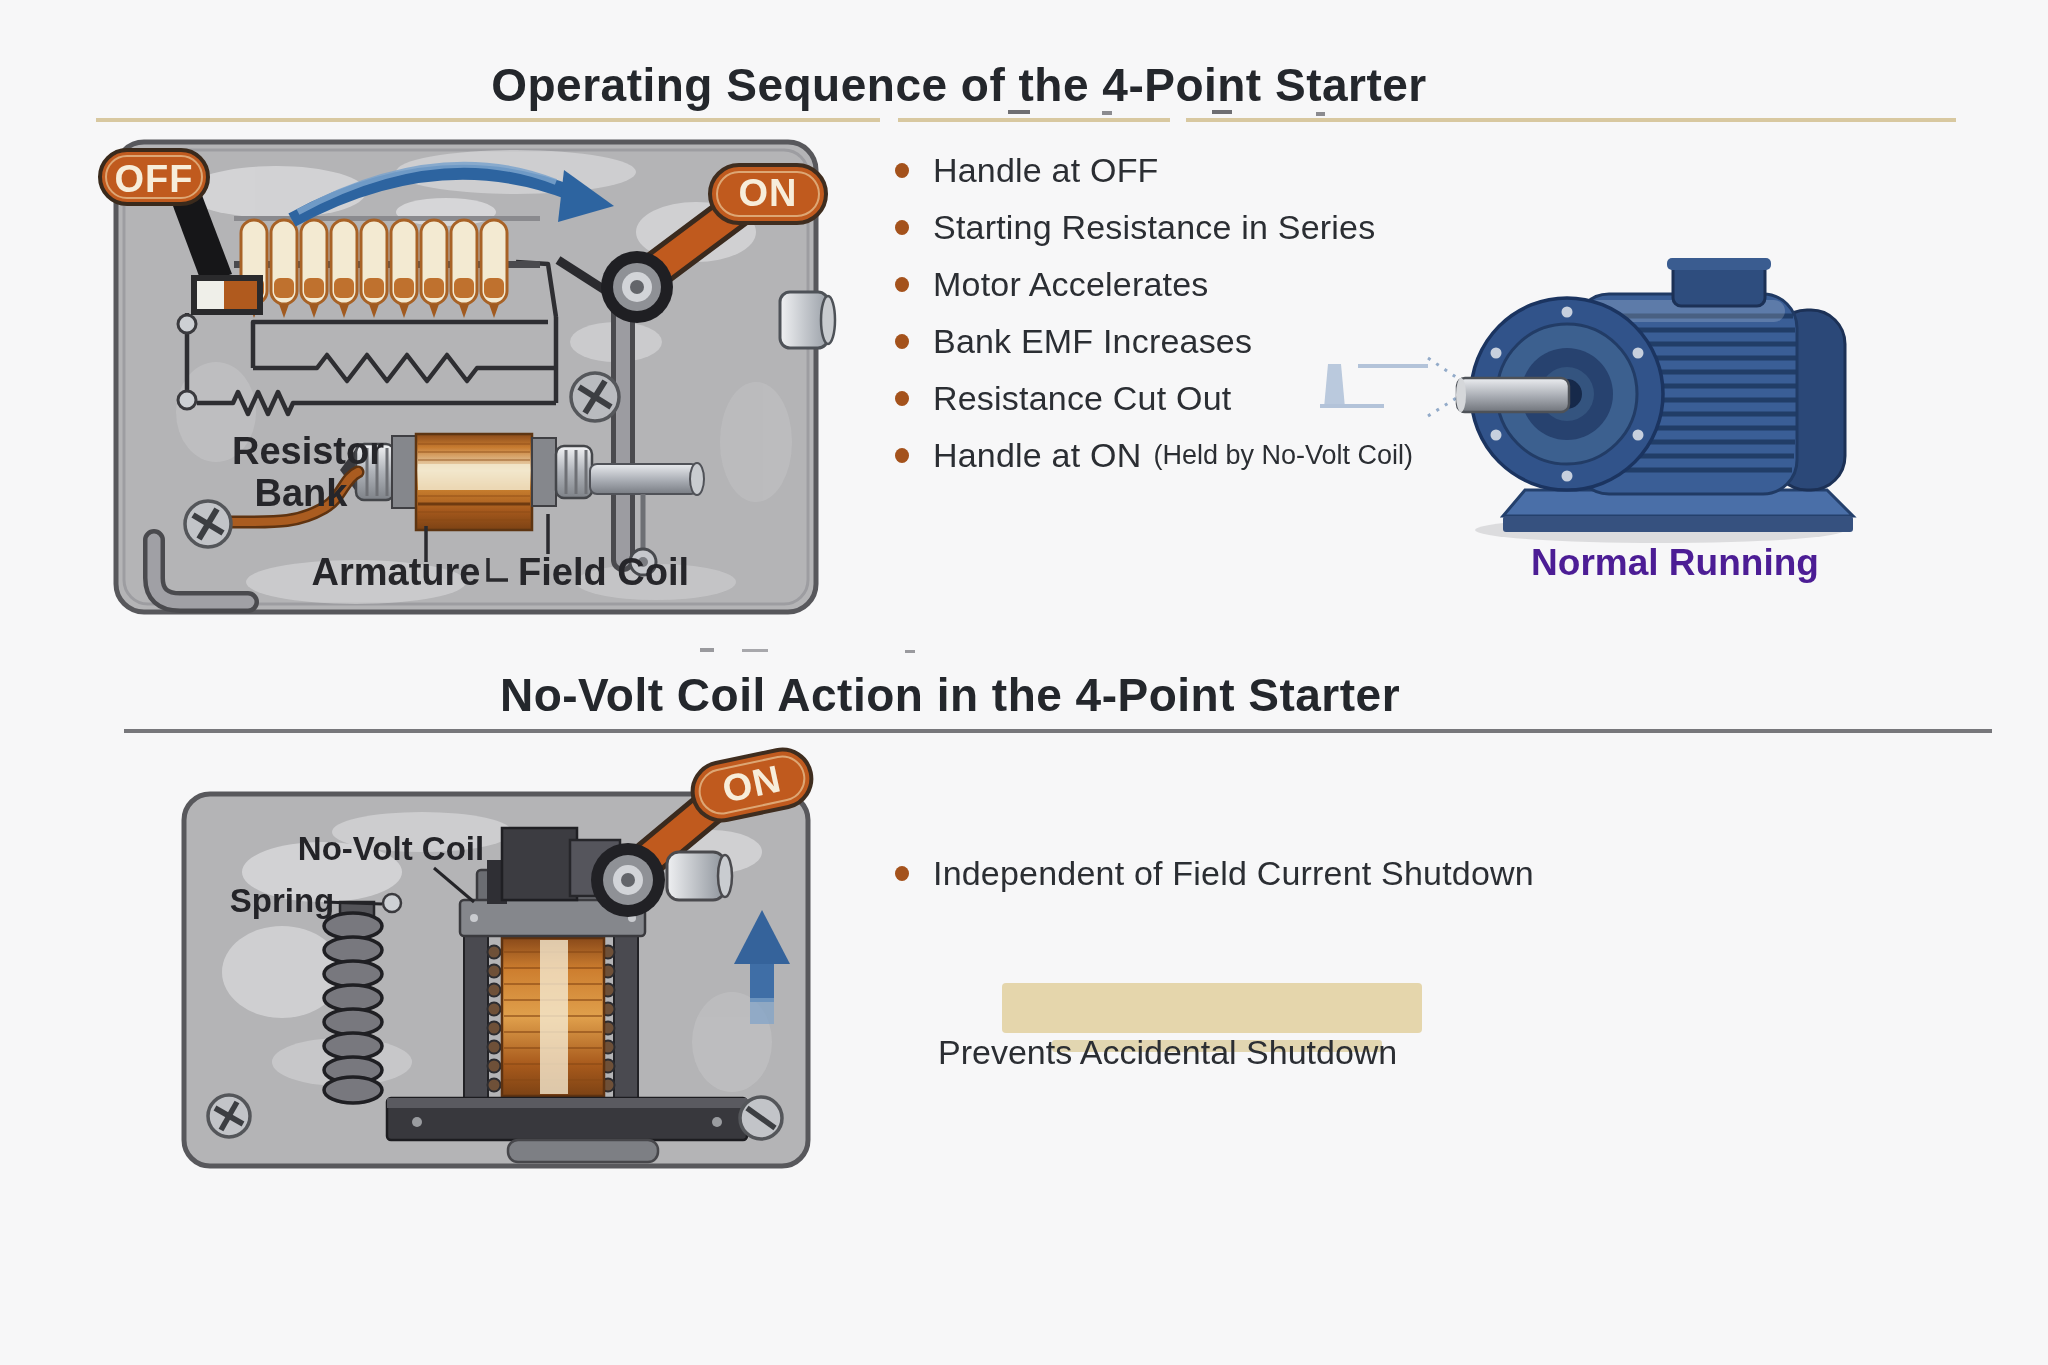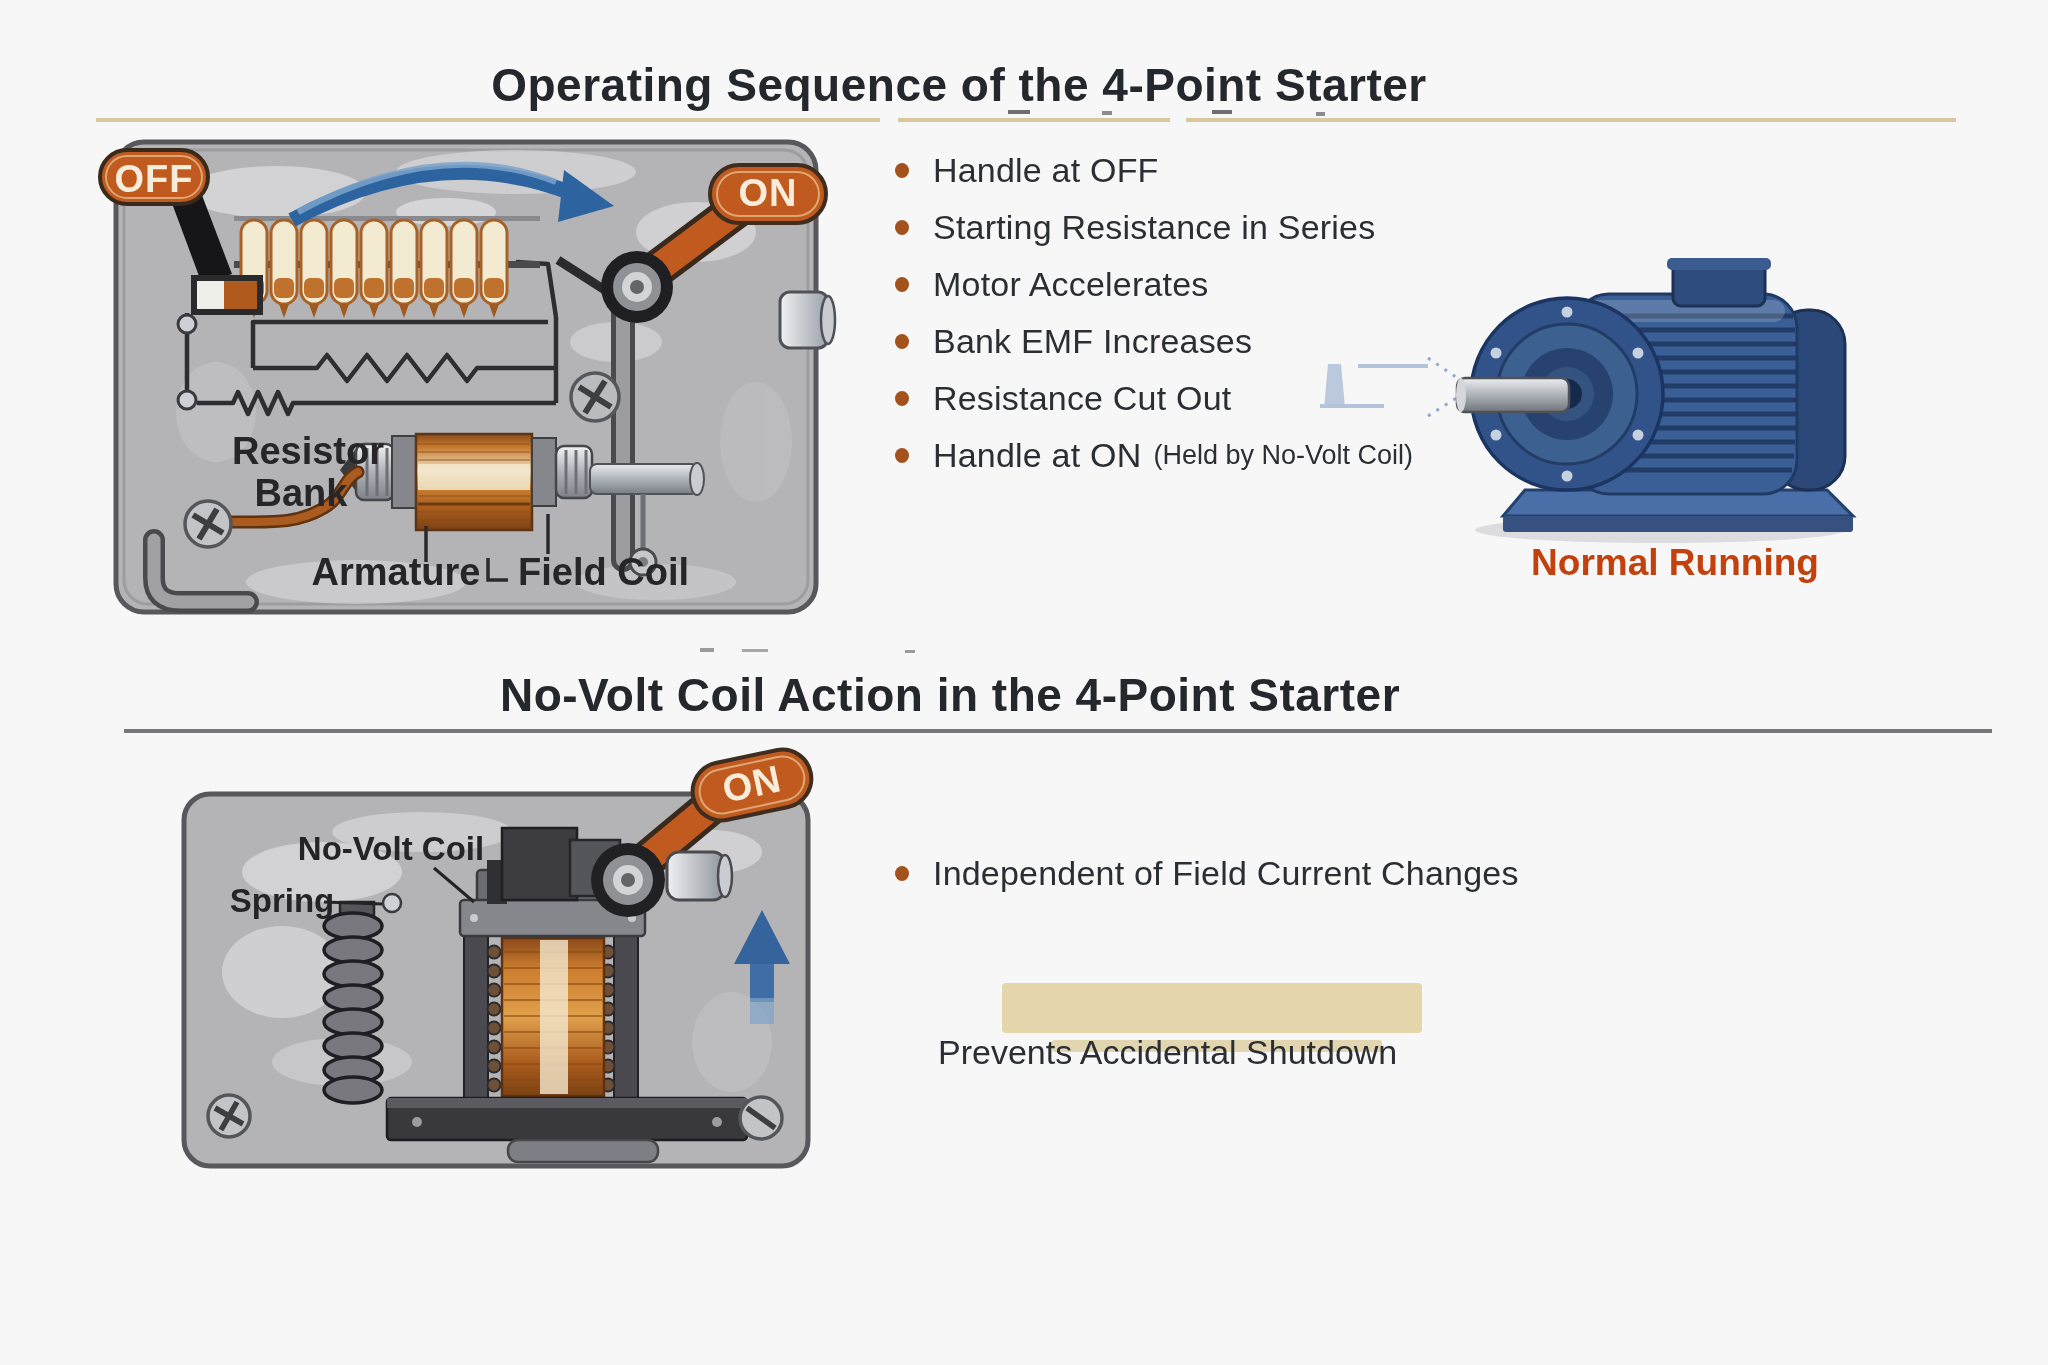--- a/index.html
+++ b/index.html
@@ -9,21 +9,21 @@
   .title{width:1900px;left:0;text-align:center;font-size:46px;font-weight:bold;
          letter-spacing:.5px;color:#24272c;}
   .divider{height:4px;}
   .dash{position:absolute;height:4px;}
   .bullets{display:flex;flex-direction:column;}
   .brow{display:flex;align-items:center;height:57px;}
   .brow2{display:flex;align-items:center;height:67px;}
   .bdot{width:14px;height:15px;border-radius:50%;background:#a4521c;margin-right:24px;flex:0 0 auto;}
   .btxt{font-size:34px;color:#2b2e33;letter-spacing:.2px;white-space:nowrap;}
   .bnote{font-size:27px;margin-left:12px;color:#2b2e33;white-space:nowrap;}
-  .caption{width:440px;text-align:center;font-size:37px;font-weight:bold;color:#c2410c;}
+  .caption{width:440px;text-align:center;font-size:37px;font-weight:bold;color:#4c1d95;}
   .hl-bg{background:#e5d6ac;border-radius:4px;}
   .hl-strip{background:#ded0a4;opacity:.85;border-radius:3px;}
   .hl-text{font-size:34px;color:#2b2e33;white-space:nowrap;}
   svg{display:block;}
   svg text{font-family:"Liberation Sans",sans-serif;}
   .lbl{font-size:38px;font-weight:bold;fill:#26262a;}
   .lbl2{font-size:33px;font-weight:bold;fill:#242428;}
   .badge-txt{font-size:38px;font-weight:bold;fill:#f7edda;letter-spacing:1px;}
 </style>
 </head>
@@ -458,20 +458,20 @@
     </g>
     <g>
       <circle cx="589" cy="376" r="21" fill="#c2c4c8" stroke="#54565a" stroke-width="3.5"></circle>
       <line x1="575" y1="366" x2="603" y2="386" stroke="#3c3e42" stroke-width="5.5"></line>
     </g>
   </svg>
 
   <div class="abs bullets" style="left:895px;top:840px;">
     <div class="brow2">
         <span class="bdot"></span>
-        <span class="btxt">Independent of Field Current Changes</span>
+        <span class="btxt">Independent of Field Current Shutdown</span>
       </div>
   </div>
   <div class="abs hl-bg" style="left:1002px;top:983px;width:420px;height:50px;"></div>
   <div class="abs hl-strip" style="left:1052px;top:1040px;width:330px;height:12px;"></div>
   <div class="abs hl-text" style="left:938px;top:1033px;text-align:center;">Prevents Accidental Shutdown</div>
 
 </div>
 
 </body></html>

